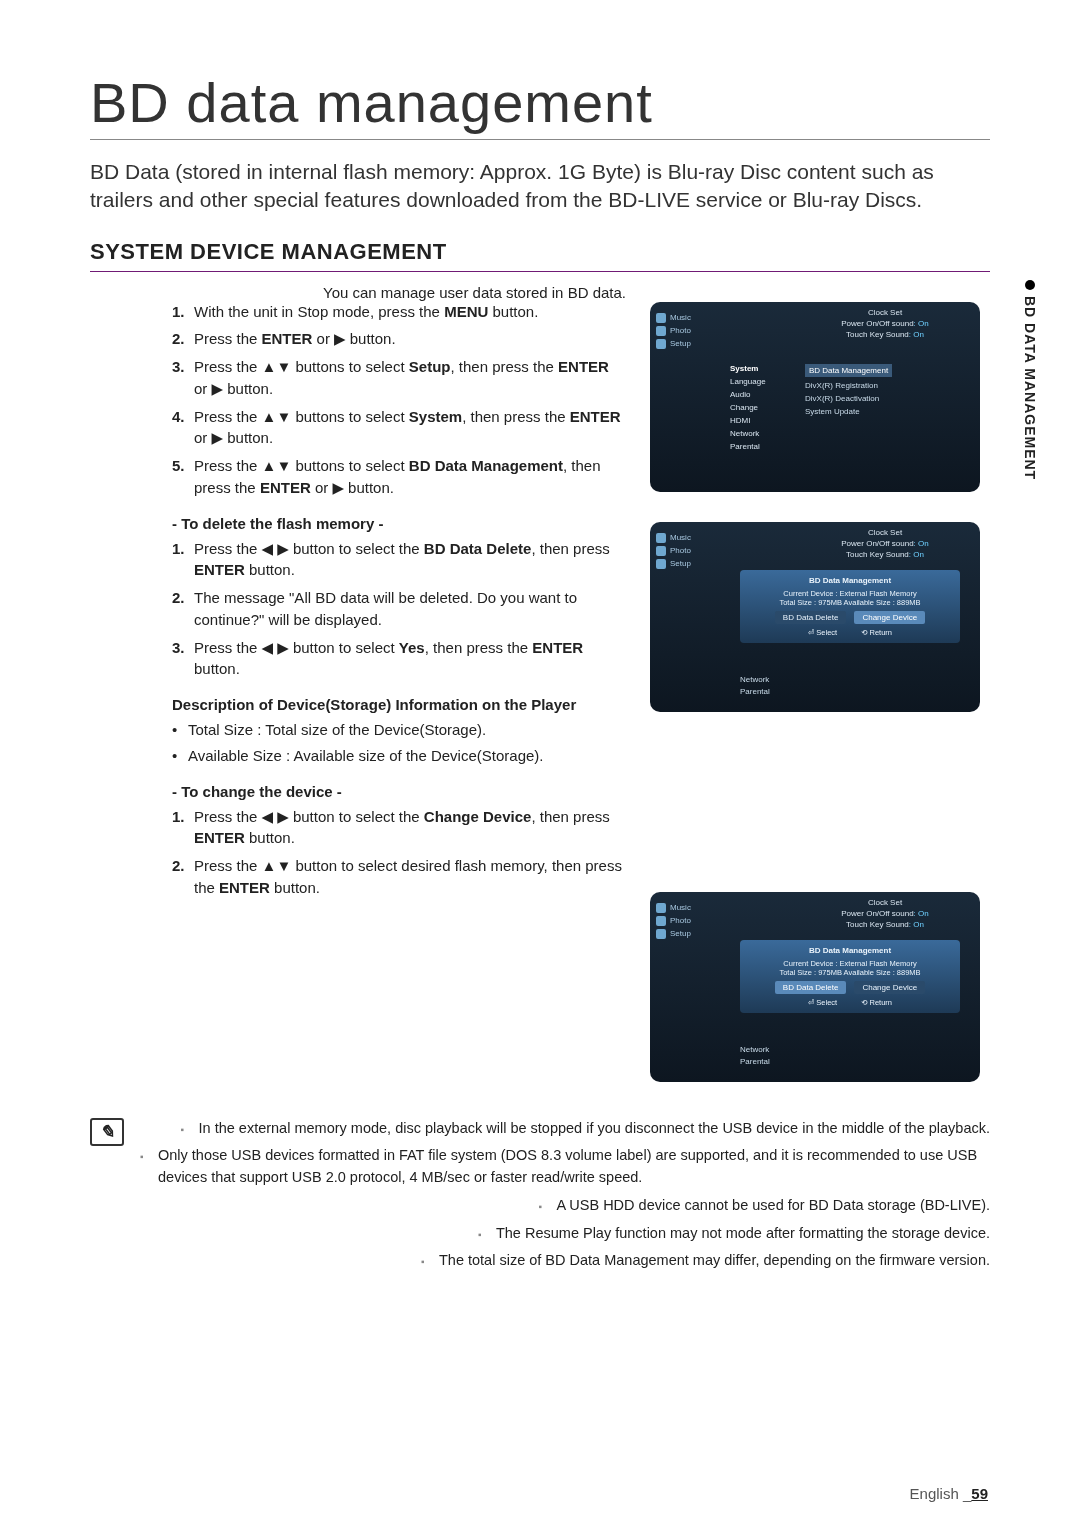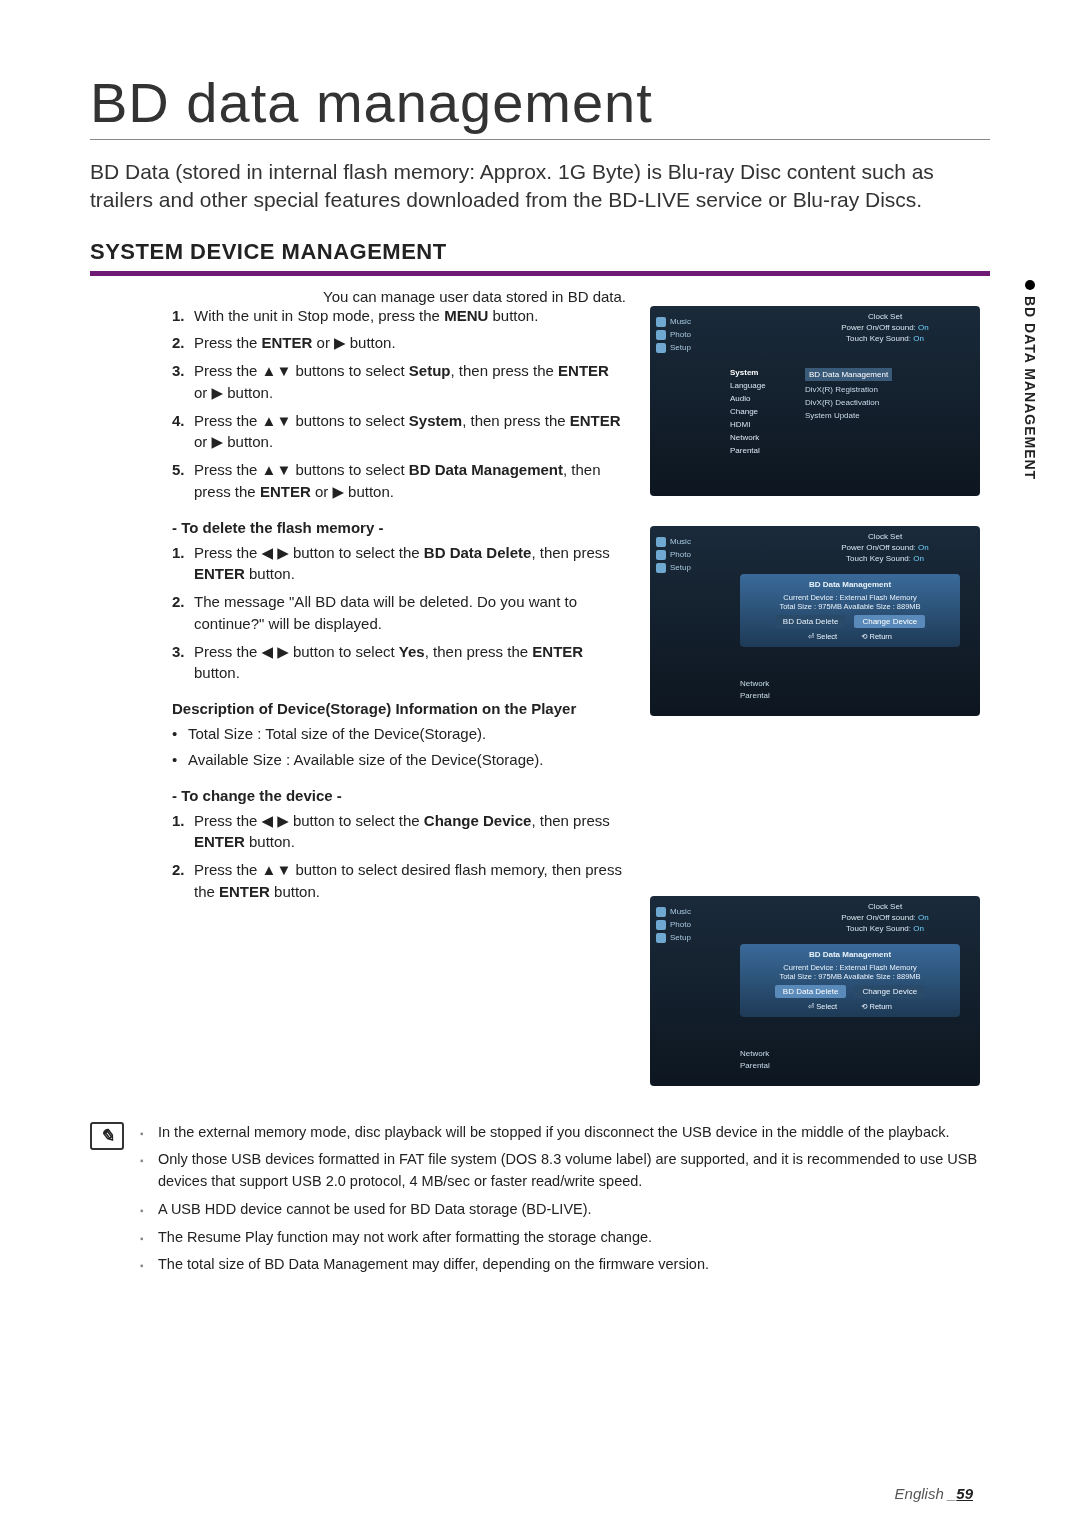--- a/index.html
+++ b/index.html
@@ -26,21 +26,21 @@
   .intro {
     font-size: 21px;
     line-height: 1.35;
     color: #333;
     margin-bottom: 24px;
   }
   h2.section {
     font-size: 22px;
     font-weight: 700;
     letter-spacing: 0.5px;
-    border-bottom: 5px solid #701a75;
+    border-bottom: 1px solid #701a75;
     padding-bottom: 6px;
     margin-bottom: 12px;
   }
   .body-area {
     display: flex;
     gap: 24px;
   }
   .left-col {
     flex: 1;
     padding-left: 82px;
@@ -93,21 +93,21 @@
   ul.bullets li::before {
     content: "•";
     width: 16px;
     flex-shrink: 0;
   }
   
   .shot {
     width: 330px;
     height: 190px;
     background: linear-gradient(#1a2a3a,#0d1620);
-    border-radius: 4px;
+    border-radius: 10px;
     color: #d8e4ef;
     font-size: 9px;
     position: relative;
     overflow: hidden;
   }
   .shot .topbar {
     position: absolute; top: 0; right: 0; width: 190px;
     padding: 6px 8px;
     font-size: 8px;
   }
@@ -148,33 +148,33 @@
     display:flex;
     gap:16px;
   }
   .note-icon {
     width:34px; height:28px; border:2px solid #333; border-radius:3px;
     display:flex; align-items:center; justify-content:center;
     font-style: italic; font-size:18px; font-weight:700;
     flex-shrink:0;
   }
   .notes ul { list-style:none; font-size:14.5px; line-height:1.5; }
-  .notes ul li { display:flex; margin-bottom:6px;}
+  .notes ul li { display:flex; margin-bottom:6px;justify-content:flex-end;}
   .notes ul li::before { content:"▪"; color:#888; width:18px; flex-shrink:0; font-size:10px; padding-top:4px;}
   
   .sidetab {
     position:absolute; right:42px; top:280px;
     writing-mode: vertical-rl;
     font-size:14px; font-weight:700; letter-spacing:1px;
     display:flex; align-items:center; gap:6px;
   }
   .sidetab .dot { width:10px; height:10px; background:#000; border-radius:50%; }
   .footer {
-    position:absolute; right:107px; bottom:30px;
-    font-size:15px; color:#555;font-style:italic;
+    position:absolute; right:92px; bottom:30px;
+    font-size:15px; color:#555;
   }
   .footer .pn { font-weight:700; color:#222; text-decoration: underline; }
 </style>
 </head>
 <body>
 
 <div class="page">
   <h1 class="title">BD data management</h1>
   <p class="intro">BD Data (stored in internal flash memory: Approx. 1G Byte) is Blu-ray Disc content such as trailers and other special features downloaded from the BD-LIVE service or Blu-ray Discs.</p>
 
@@ -372,21 +372,21 @@
         <li>
           <span>In the external memory mode, disc playback will be stopped if you disconnect the USB device in the middle of the playback.</span>
         </li>
         <li>
           <span>Only those USB devices formatted in FAT file system (DOS 8.3 volume label) are supported, and it is recommended to use USB devices that support USB 2.0 protocol, 4 MB/sec or faster read/write speed.</span>
         </li>
         <li>
           <span>A USB HDD device cannot be used for BD Data storage (BD-LIVE).</span>
         </li>
         <li>
-          <span>The Resume Play function may not work after formatting the storage change.</span>
+          <span>The Resume Play function may not mode after formatting the storage device.</span>
         </li>
         <li>
           <span>The total size of BD Data Management may differ, depending on the firmware version.</span>
         </li>
       </ul>
   </div>
 
 </div>
 
 <div class="sidetab">

